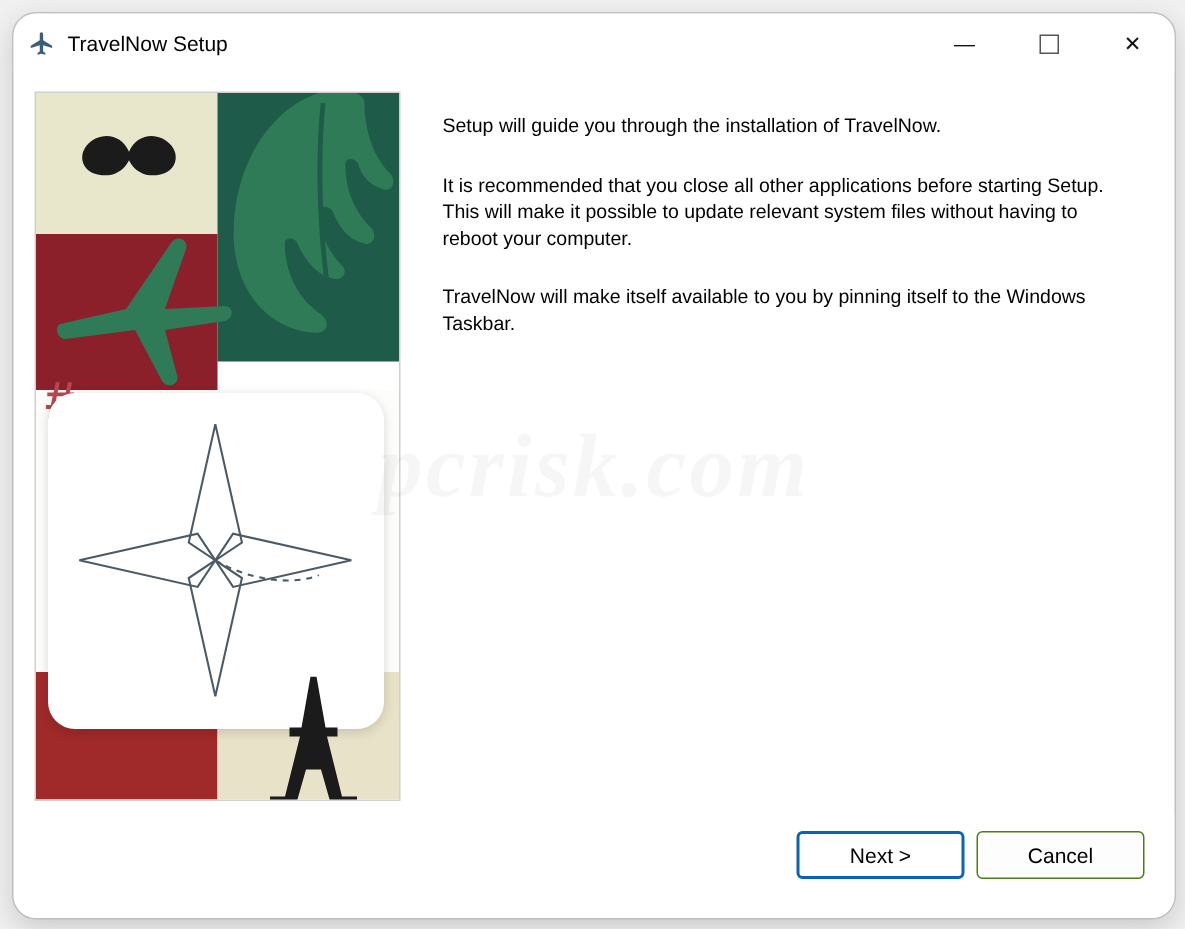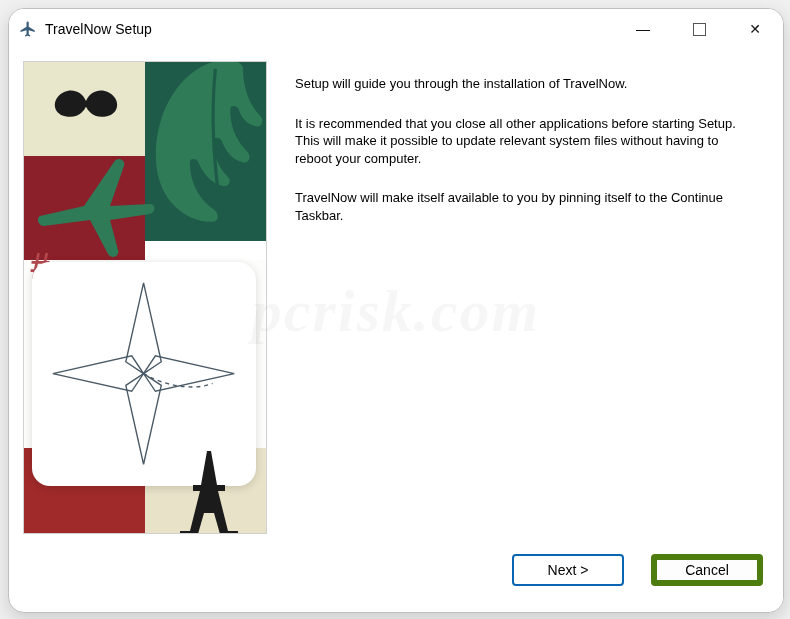--- a/index.html
+++ b/index.html
@@ -143,31 +143,31 @@
 
   
   .button-row {
     position: absolute;
     left: 0; right: 0; bottom: 0;
     height: 56px;
     padding: 0 20px 14px 0;
     display: flex;
     justify-content: flex-end;
     align-items: center;
-    gap: 27px;
+    gap: 8px;
     background: #ffffff;
     margin-left: 36px;
   }
   .btn {
     min-width: 112px;
     height: 32px;
     padding: 0 18px;
     font-size: 14px;
     font-family: inherit;
-    border: 6px solid #4d7c0f;
+    border: 1px solid #4d7c0f;
     border-radius: 4px;
     background: #fdfdfd;
     color: #000;
     cursor: pointer;
   }
   .btn.primary {
     border: 2px solid #0a64b4;
     background: #ffffff;
   }
 
@@ -258,21 +258,21 @@
       <div class="eiffel">
         <svg viewBox="0 0 70 90">
           <path fill="#1b1b1b" d="M33 0h4l6 34h8v6h-7l10 40h10v10H48l-8-28h-10l-8 28H6V80h10l10-40H19v-6h8z"></path>
         </svg>
       </div>
     </div>
 
     <div class="content">
       <p>Setup will guide you through the installation of TravelNow.</p>
       <p>It is recommended that you close all other applications before starting Setup.  This will make it possible to update relevant system files without having to reboot your computer.</p>
-      <p>TravelNow will make itself available to you by pinning itself to the Continue Taskbar.</p>
+      <p>TravelNow will make itself available to you by pinning itself to the Windows Taskbar.</p>
     </div>
   </div>
 
   <div class="watermark">pcrisk.com</div>
 
   <div class="button-row">
     <button class="btn primary">Next &gt;</button>
     <button class="btn">Cancel</button>
   </div>
 

